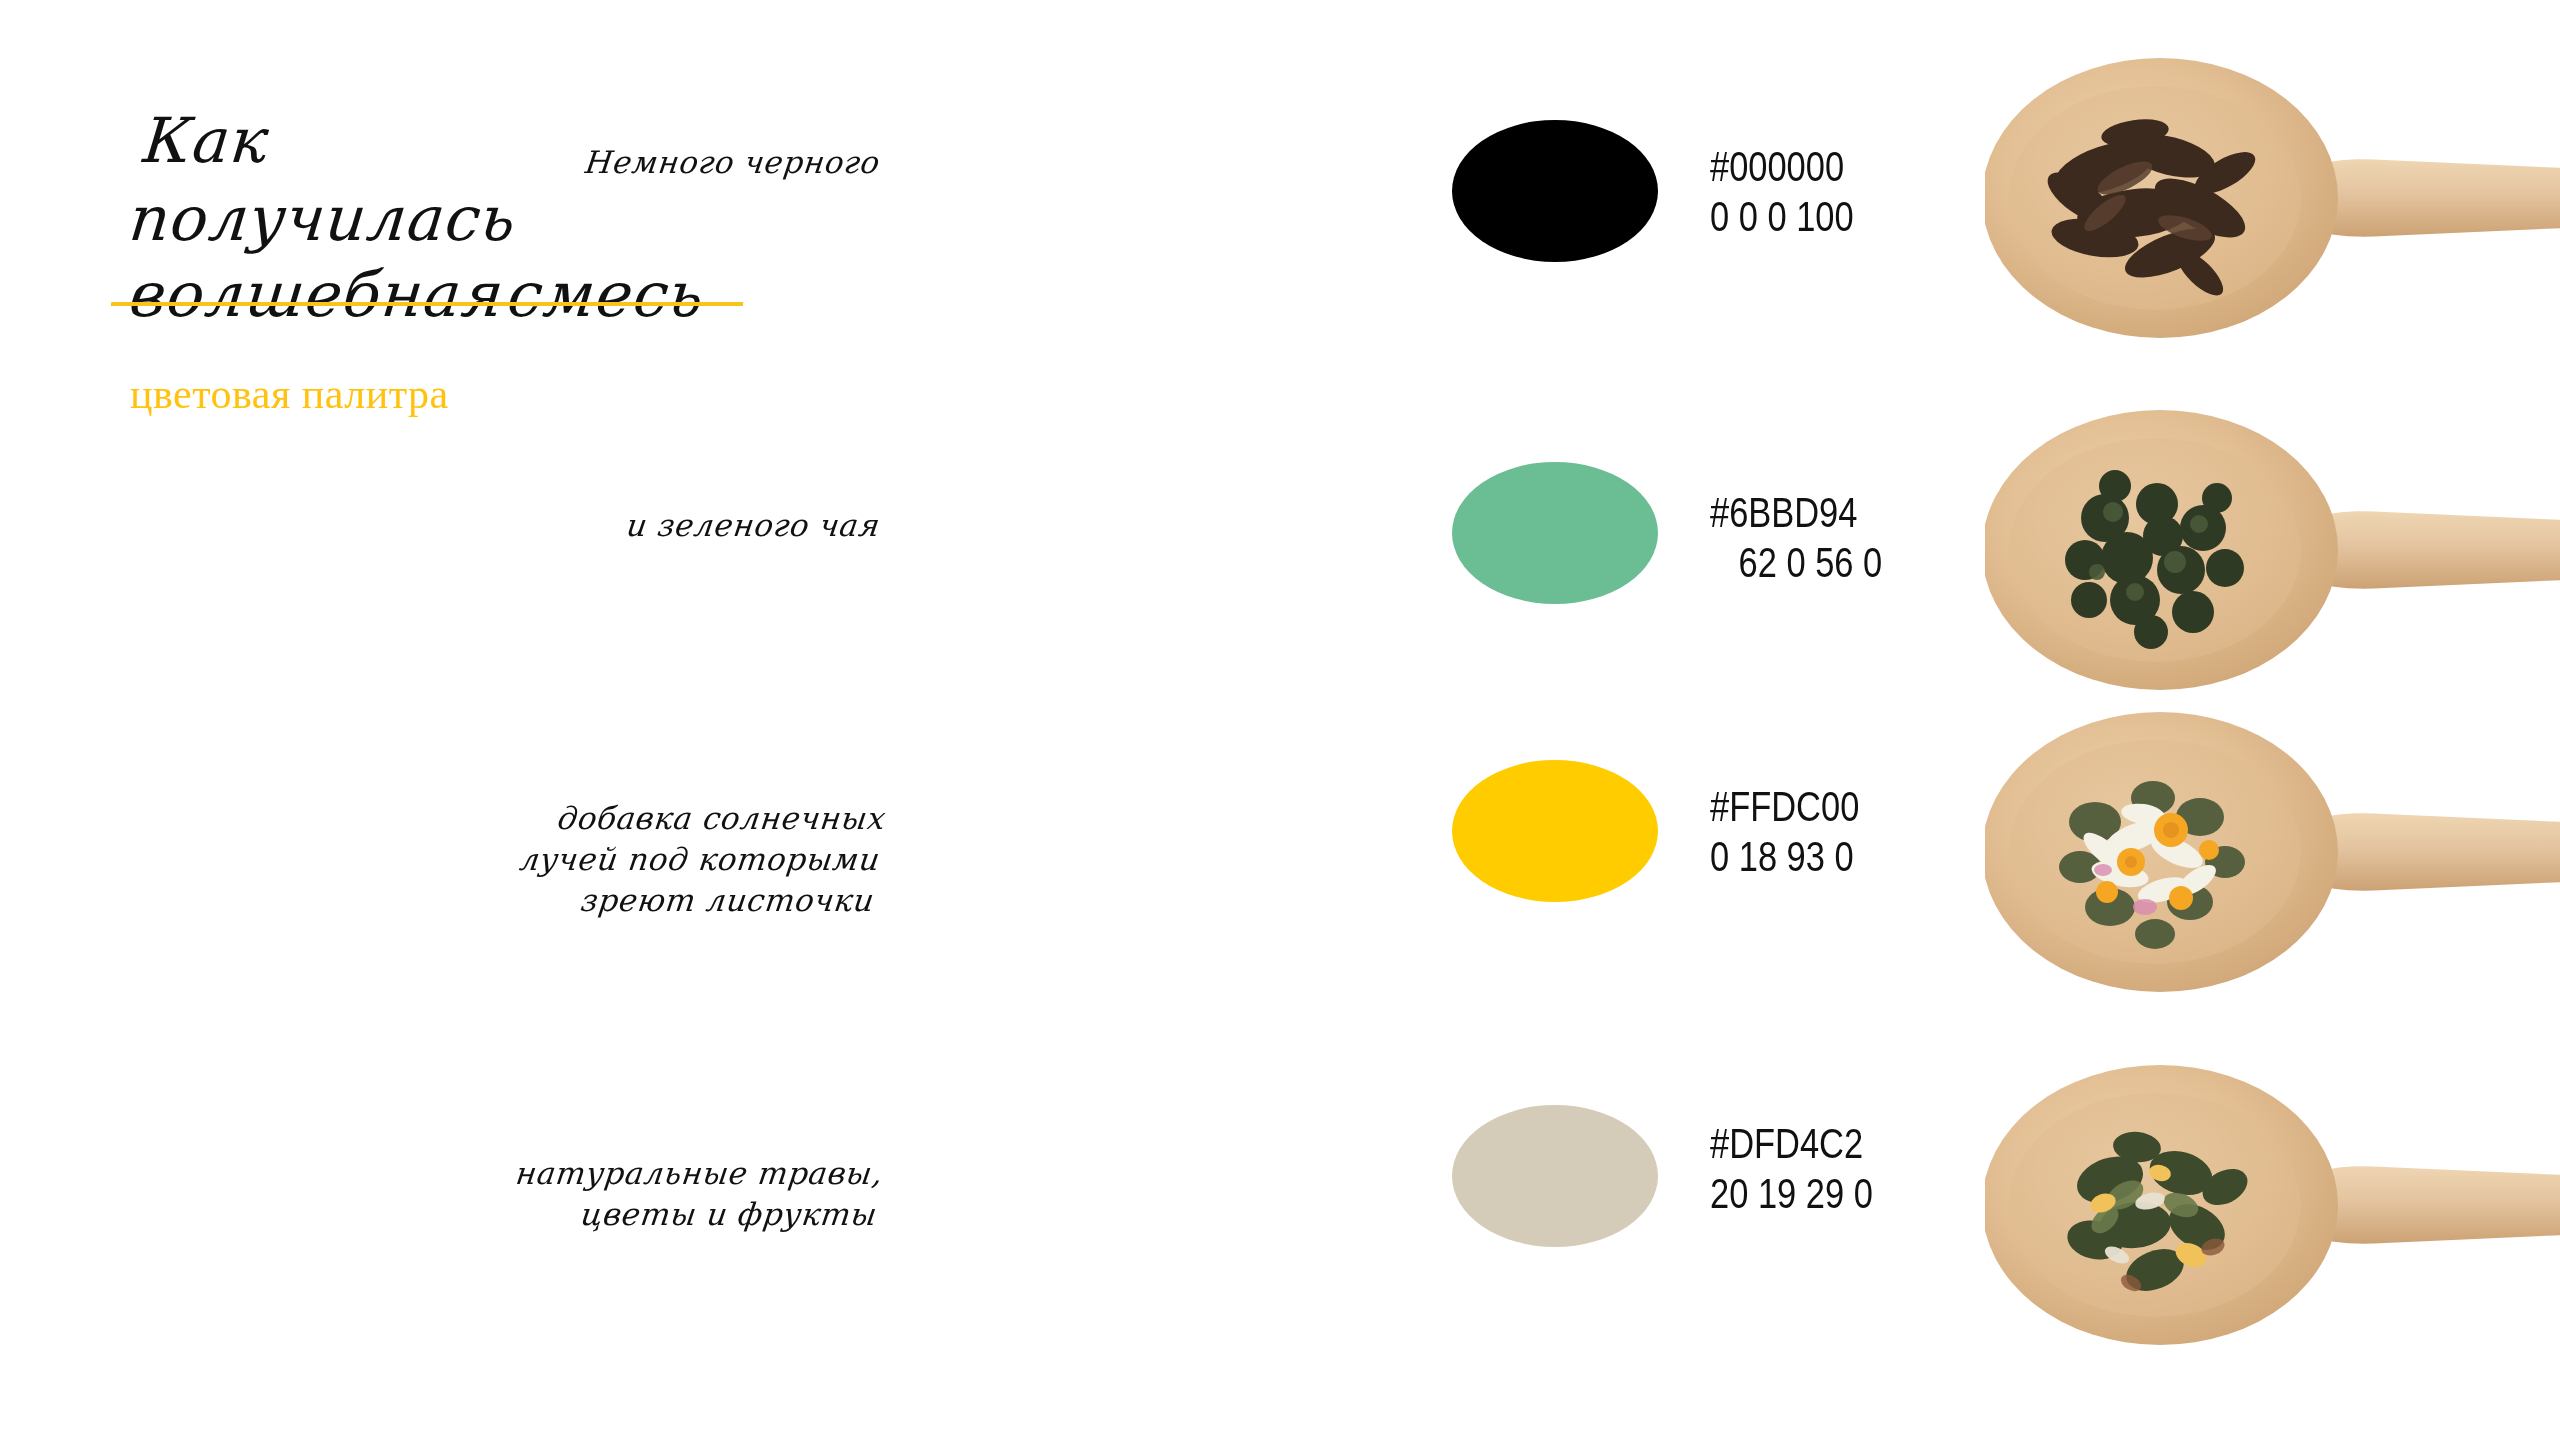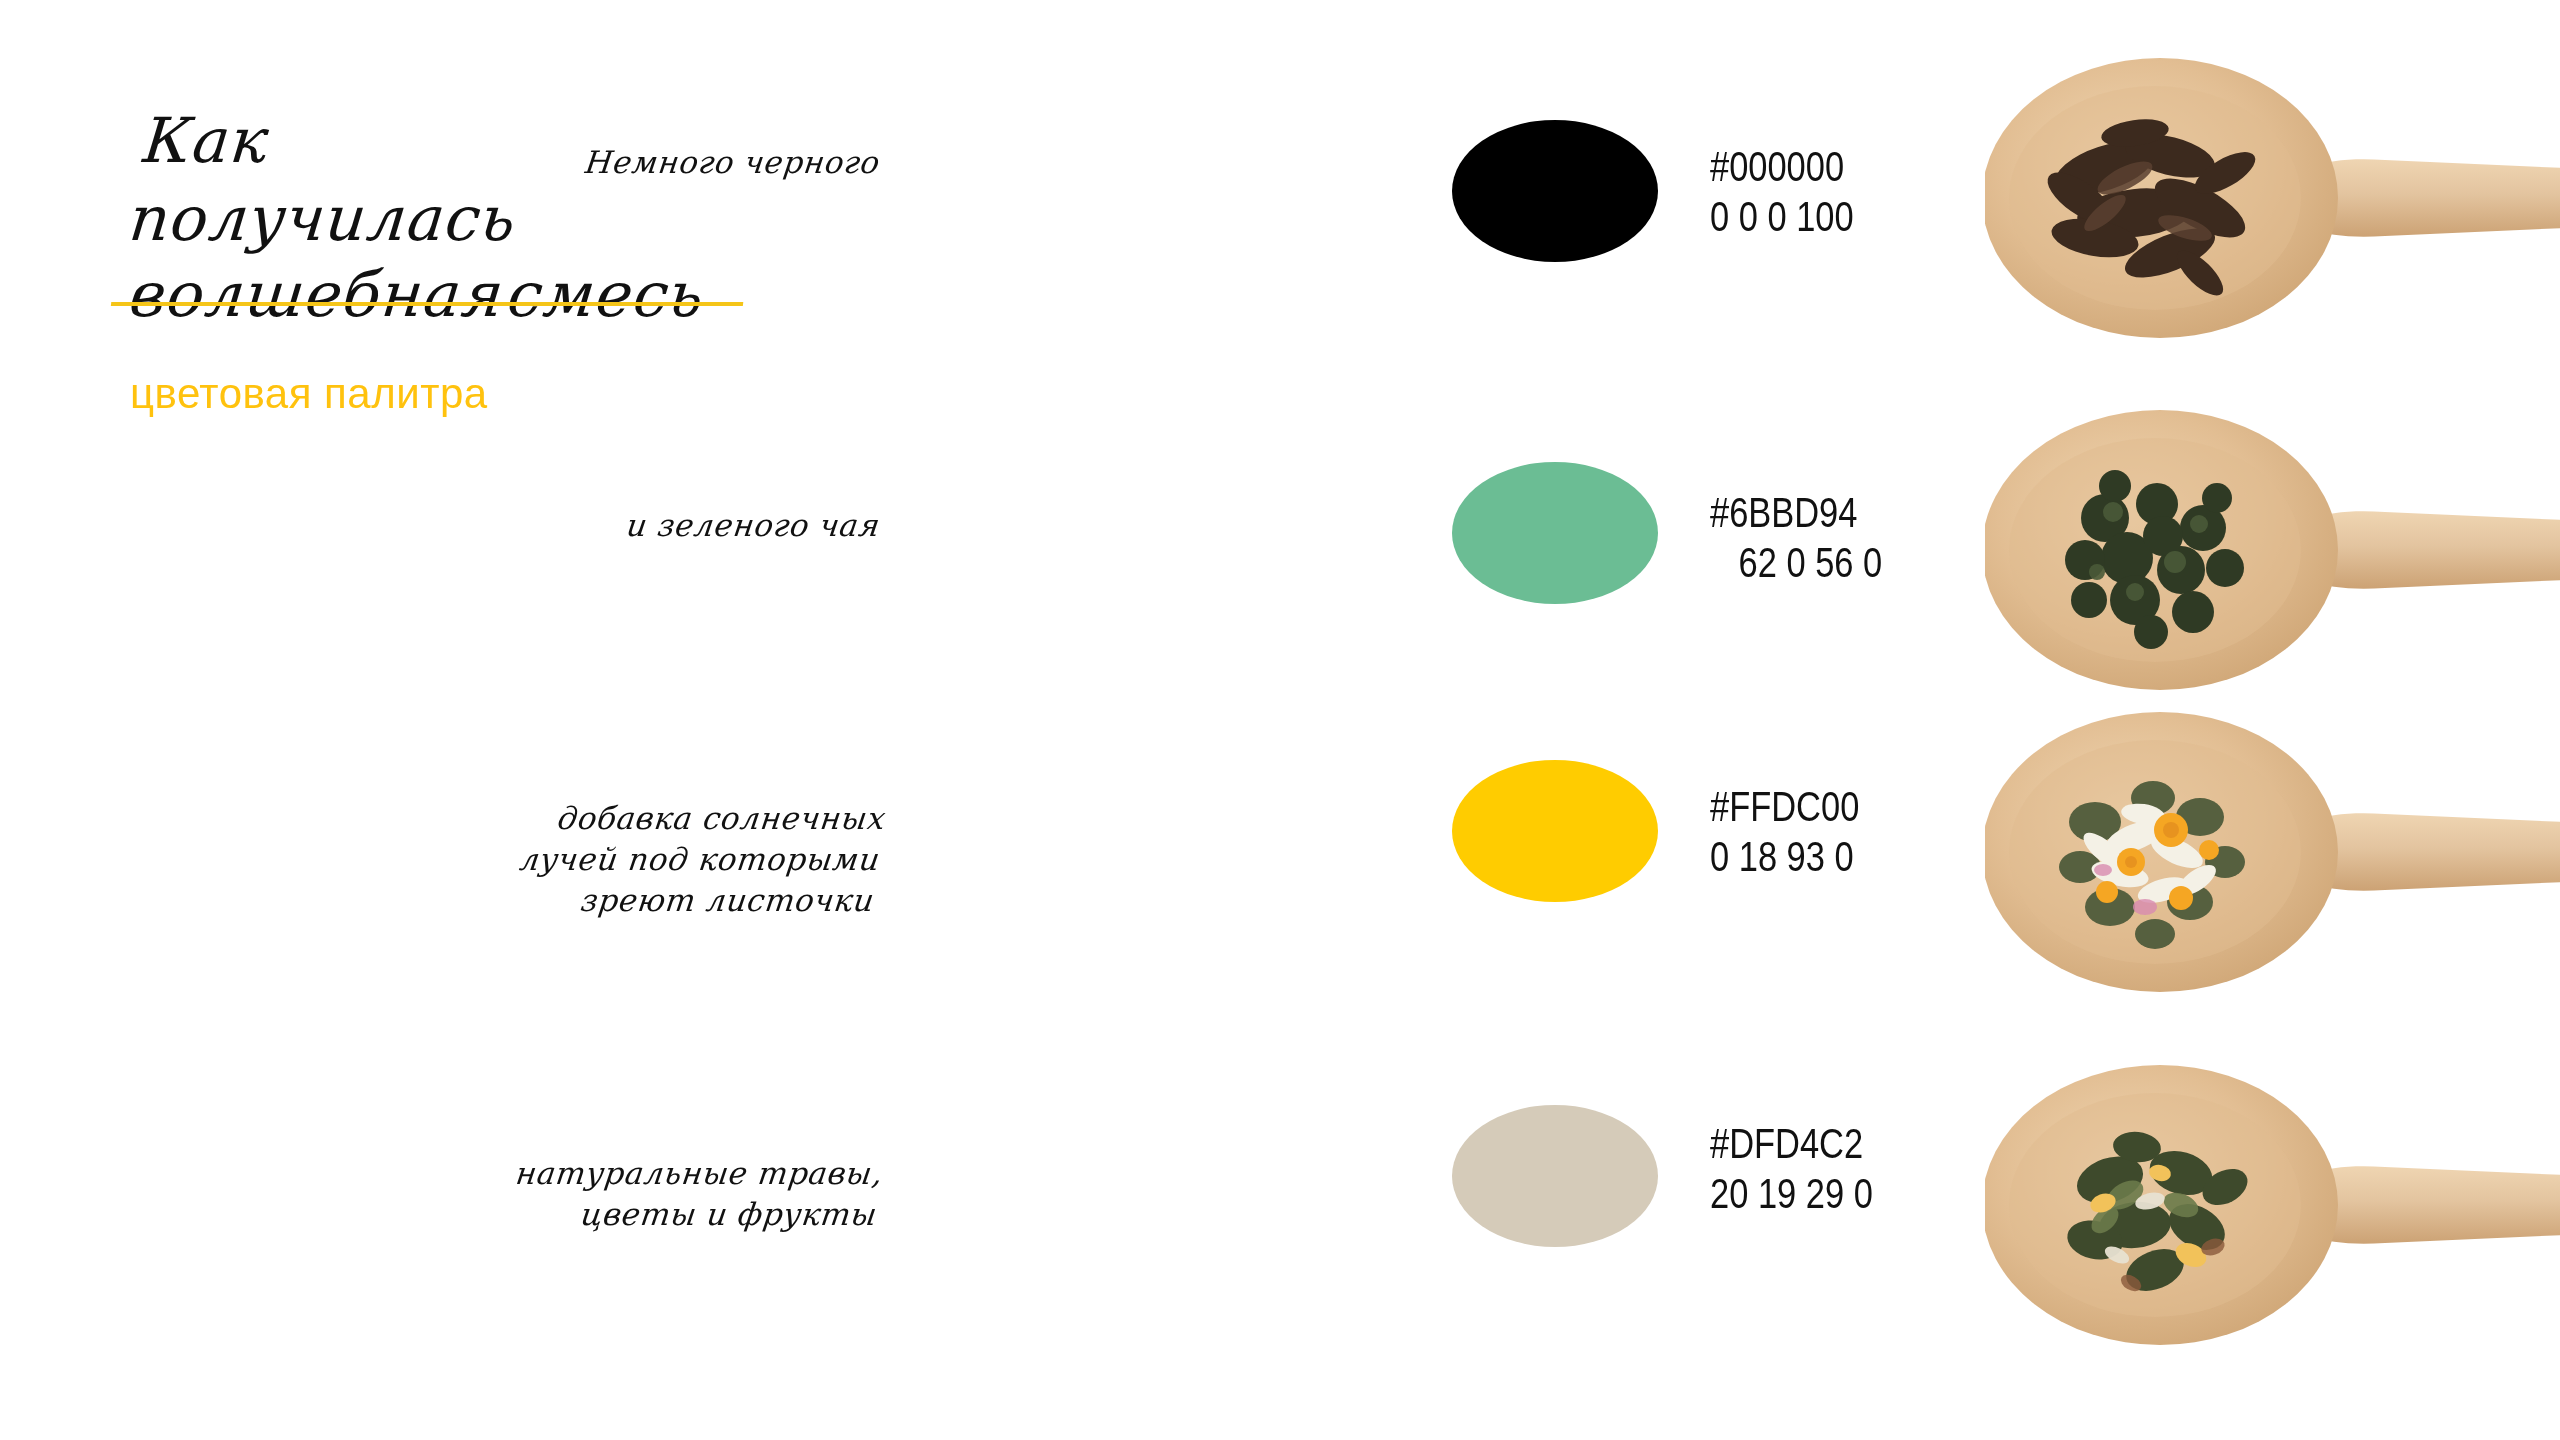--- a/index.html
+++ b/index.html
@@ -35,21 +35,21 @@
     left:-18px;
     height:4px;
     background:#f5c518;
     top:62%;
   }
   .strike-3 { width:calc(100% + 30px); }
   .strike-4 { width:calc(100% + 58px); }
 
   .subtitle {
     margin-top:44px;
-    font-family:Liberation Sans, sans-serif;
+    font-family:Liberation Serif, serif;
     font-size:42px;
     font-weight:400;
     color:#FFC20E;
     letter-spacing:0.5px;
   }
 
   
   .rows { position:absolute; left:0; top:0; width:2560px; height:1440px; }
 
   .row { position:absolute; left:0; width:2560px; height:auto; }

